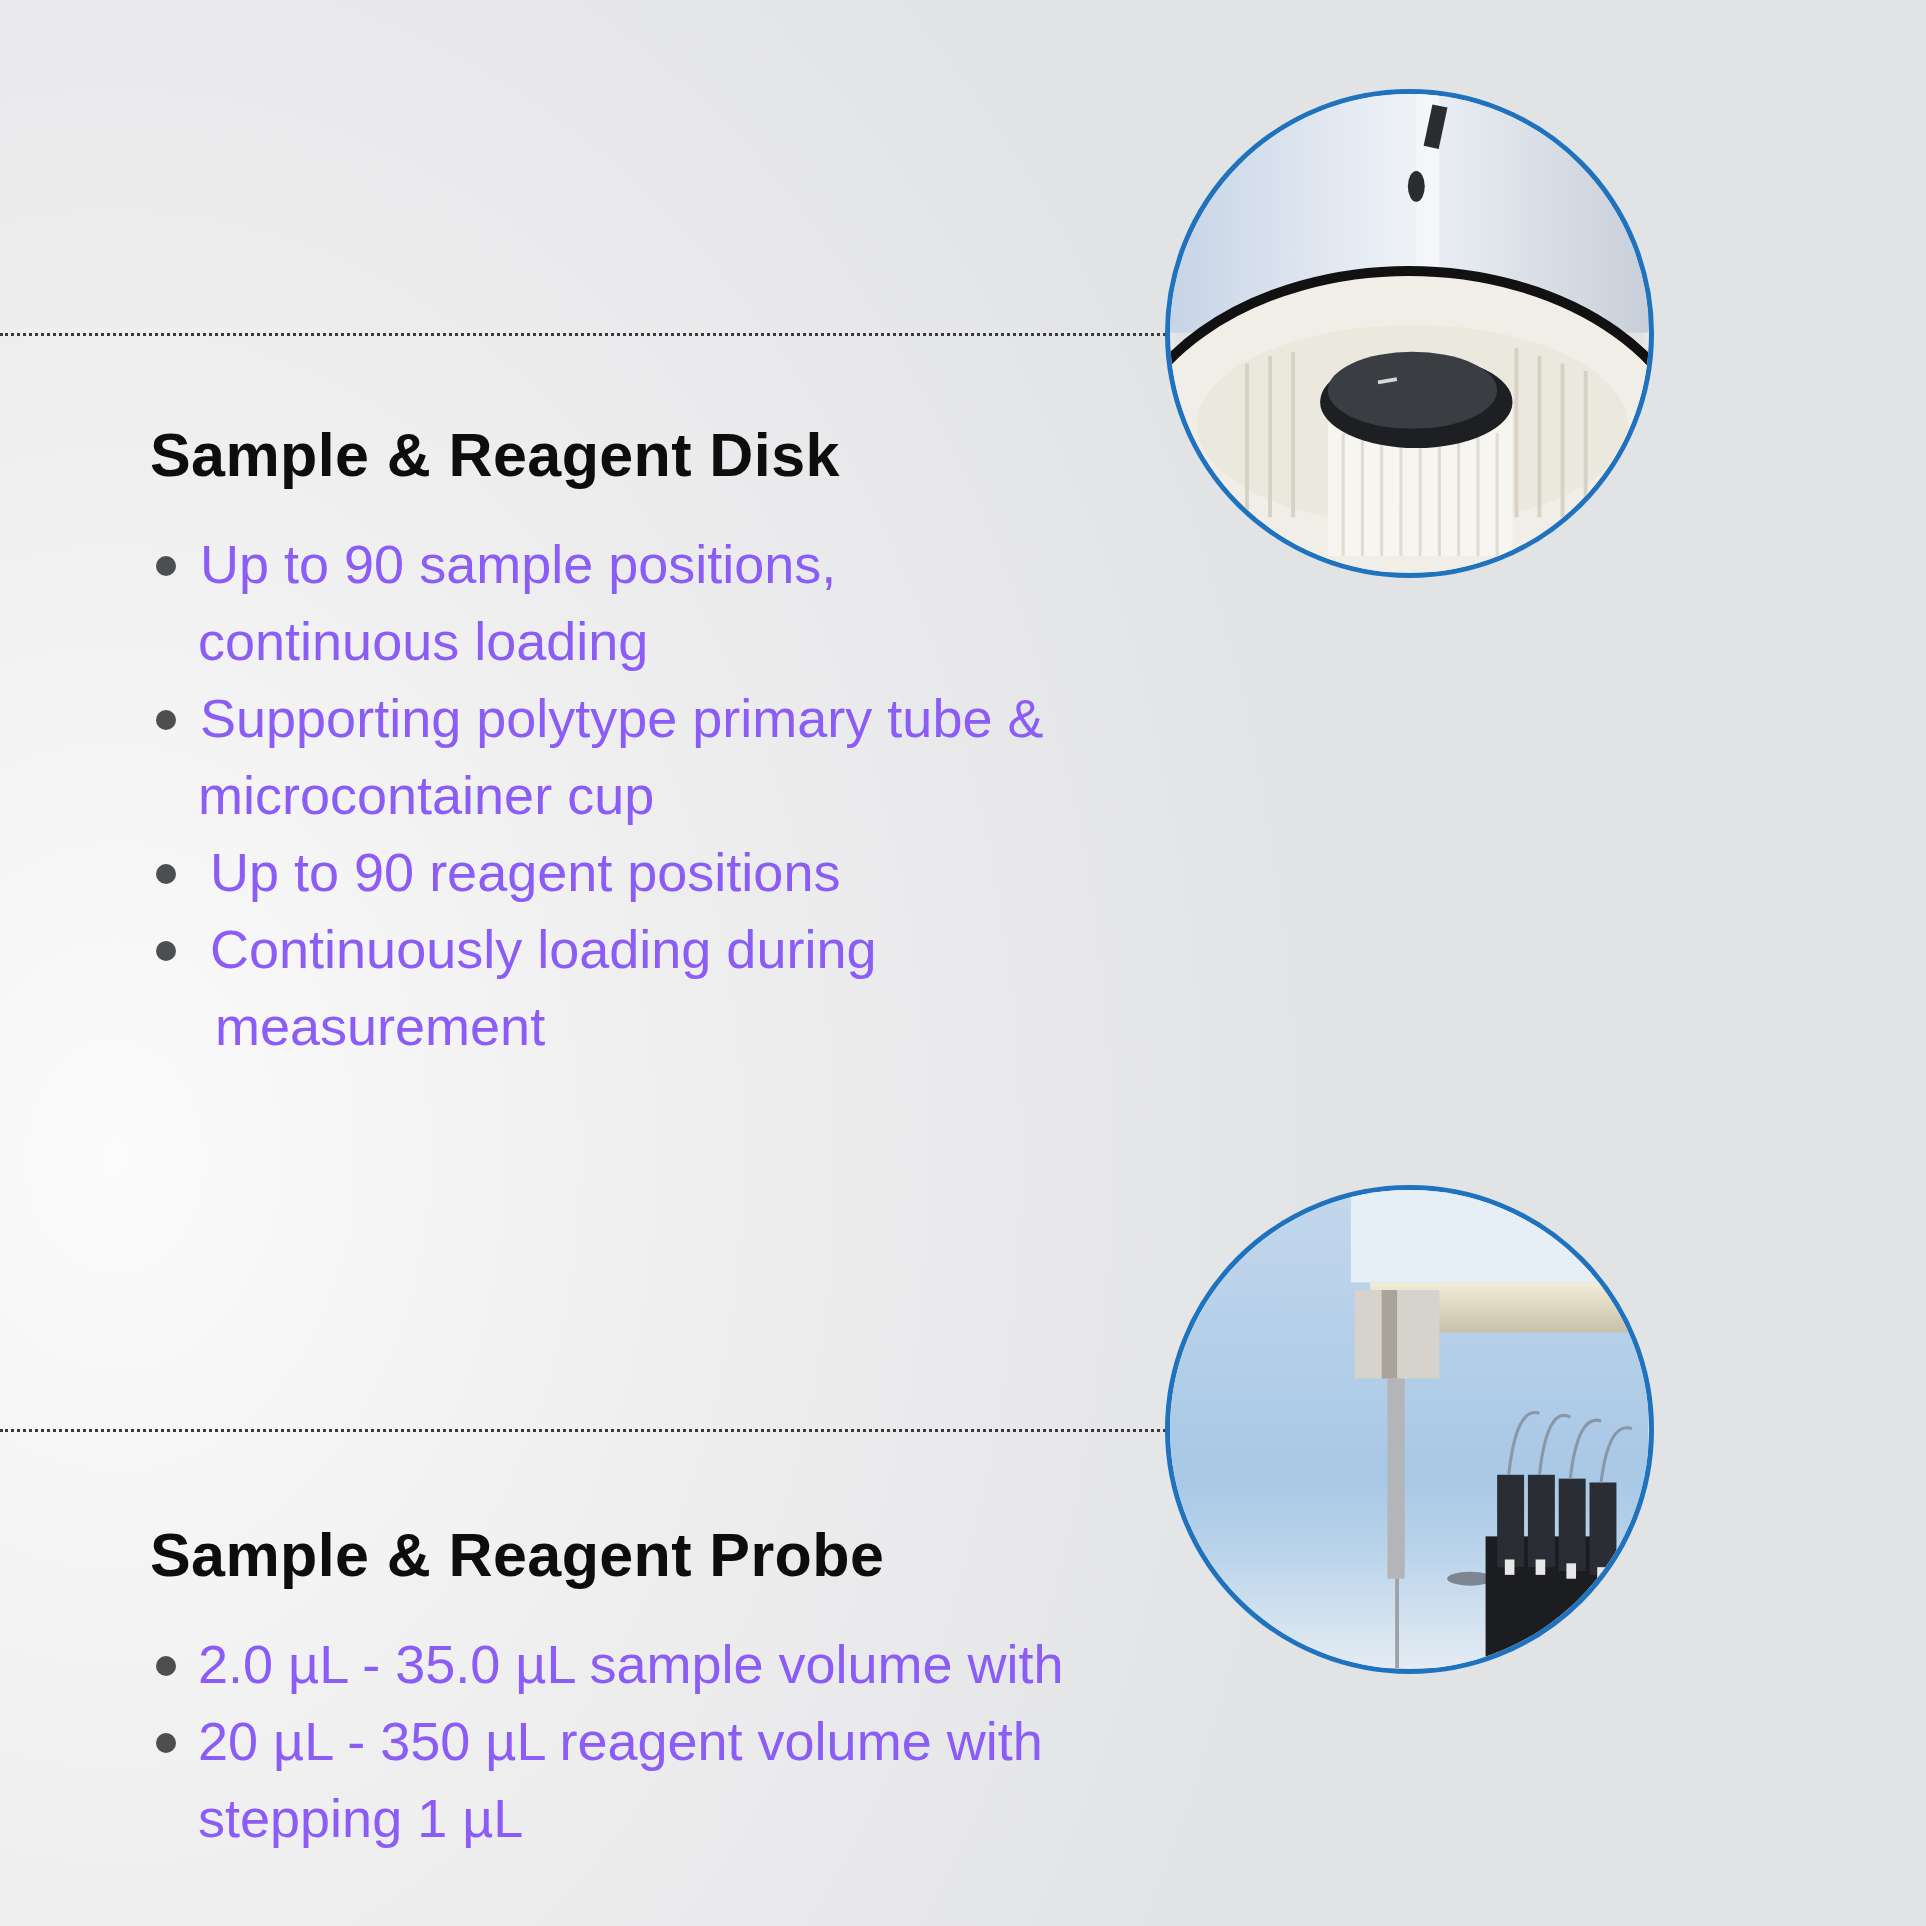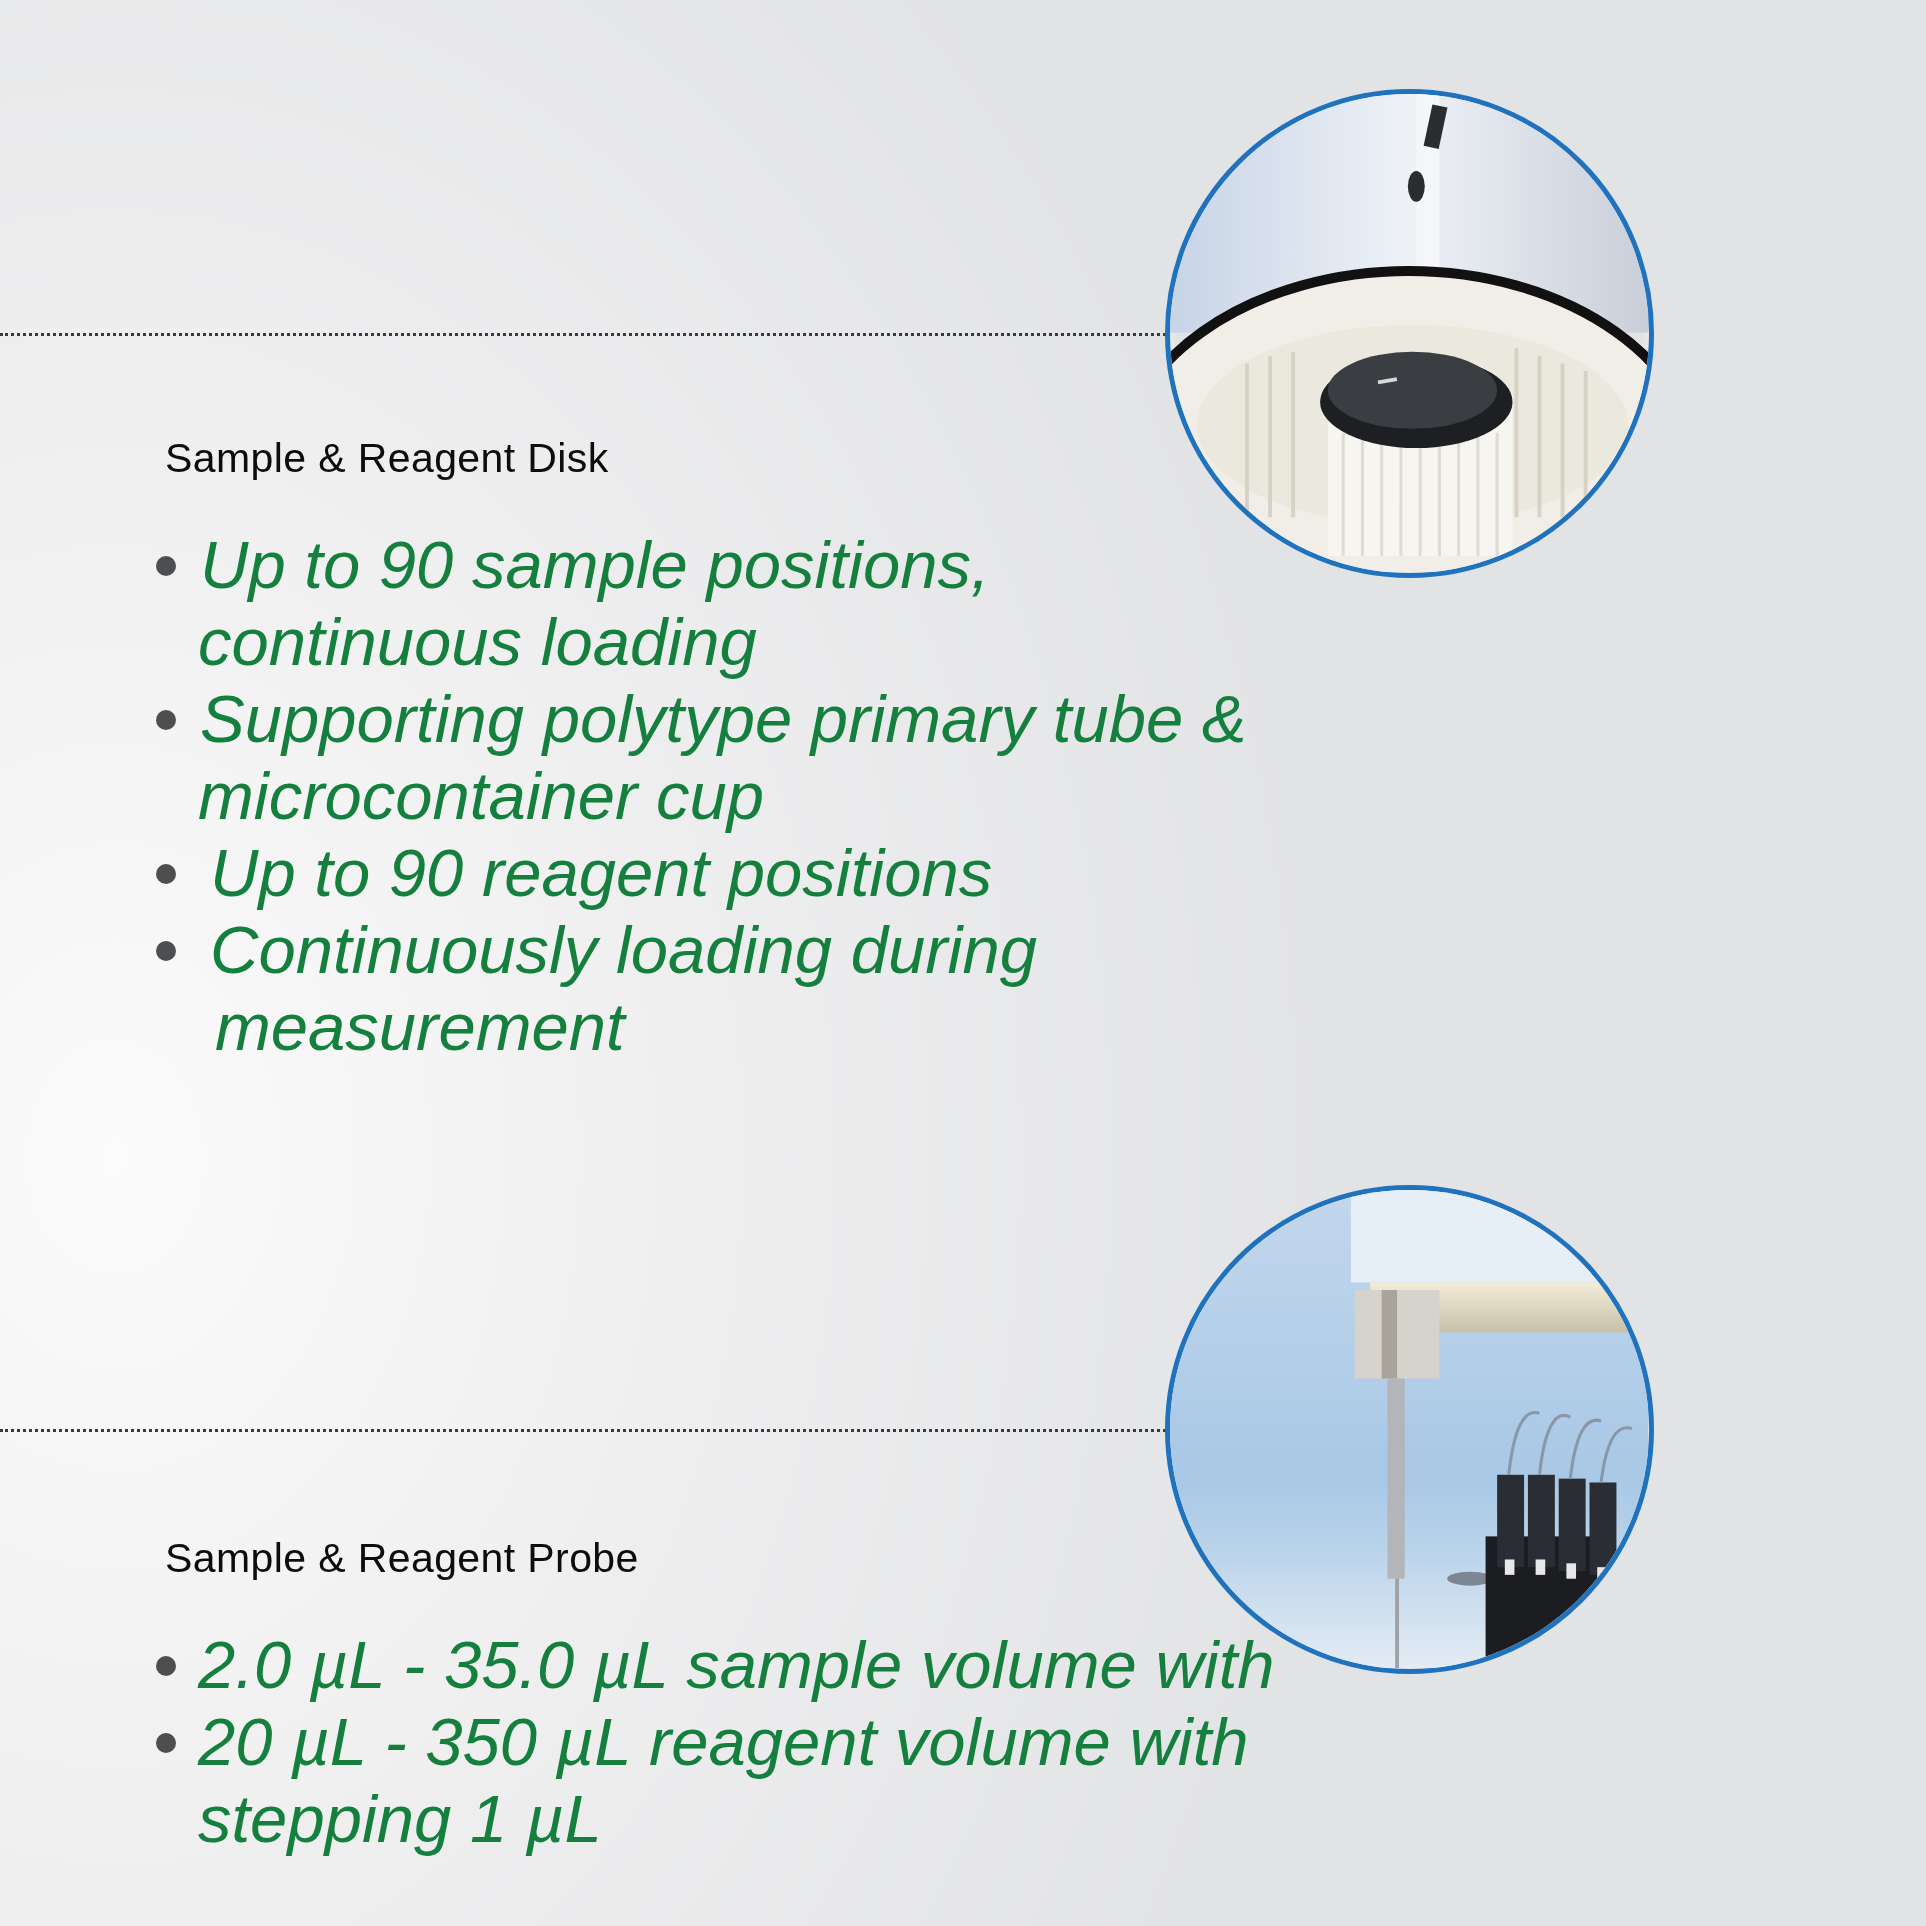--- a/index.html
+++ b/index.html
@@ -12,28 +12,27 @@
     position: absolute; left: 0; height: 0;
     border-top: 3.9px dotted #3a3a3a;
   }
   .circle {
     position: absolute; width: 489px; height: 489px; border-radius: 50%;
     border: 5.4px solid #1f72be; box-sizing: border-box; overflow: hidden;
     box-shadow: inset 0 0 0 5.4px #e6e7e9;
   }
   .section { position: absolute; left: 150px; }
   .heading {
-    position: absolute; margin: 15px; font-weight: normal; color: #0d0d0d;
-    font-size: 41px; letter-spacing: 0.4px; white-space: nowrap;
+    position: absolute; margin: 0; font-weight: bold; color: #0d0d0d;
+    font-size: 61px; letter-spacing: 0.4px; white-space: nowrap;
   }
   .bullets { position: absolute; margin: 0; padding: 0; list-style: none; }
   .bullet {
-    position: relative; color: #15803d; font-size: 67px; line-height: 77px;
+    position: relative; color: #8b5cf6; font-size: 54px; line-height: 77px;
     white-space: nowrap;
-    font-style: italic;
   }
   .bullet .dot {
     position: absolute; left: 6.2px; top: 30px; width: 20px; height: 20px;
     border-radius: 50%; background: #4d4e50;
   }
   .bullet .txt { display: block; }
   svg { display: block; }
 </style>
 </head>
 <body>

